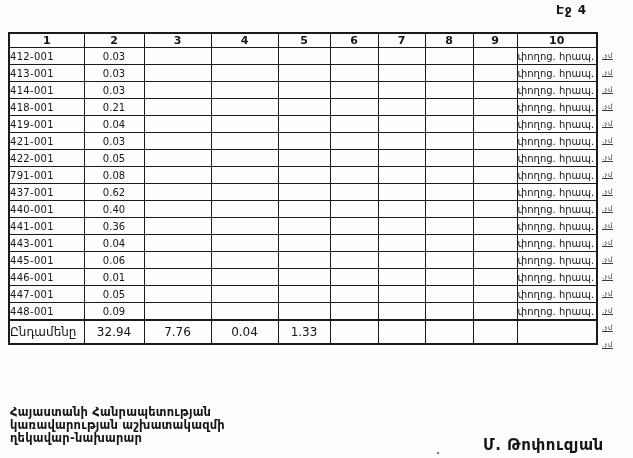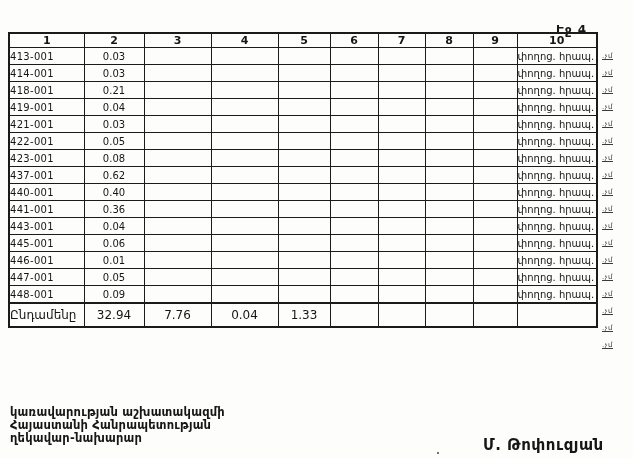--- a/index.html
+++ b/index.html
@@ -4,21 +4,21 @@
 <style>
   html,body { margin:0; padding:0; }
   body {
     width:633px; height:458px; position:relative;
     background:#fdfdfc; color:#161616;
     font-family:"DejaVu Sans", sans-serif;
     overflow:hidden;
   }
   .page-label {
     position:absolute; left:556px; top:3px;
-    font-size:12px; font-weight:bold; letter-spacing:1px;margin-top:20px;
+    font-size:12px; font-weight:bold; letter-spacing:1px;
   }
   table.doc-table {
     position:absolute; left:8px; top:32px;
     width:588px; table-layout:fixed; border-collapse:collapse;
     border:2px solid #1b1b1b;
   }
   table.doc-table td {
     border:1px solid #1b1b1b;
     height:16px; padding:0; font-size:10px;
     white-space:nowrap; overflow:hidden; vertical-align:middle;
@@ -69,20 +69,32 @@
     <td>3</td>
     <td>4</td>
     <td>5</td>
     <td>6</td>
     <td>7</td>
     <td>8</td>
     <td>9</td>
     <td>10</td>
   </tr>
   <tr>
+        <td class="id">412-001</td>
+        <td class="val">0.03</td>
+        <td></td>
+        <td></td>
+        <td></td>
+        <td></td>
+        <td></td>
+        <td></td>
+        <td></td>
+        <td class="c10">փողոց. հրապ.</td>
+      </tr>
+  <tr>
         <td class="id">413-001</td>
         <td class="val">0.03</td>
         <td></td>
         <td></td>
         <td></td>
         <td></td>
         <td></td>
         <td></td>
         <td></td>
         <td class="c10">փողոց. հրապ.</td>
@@ -141,21 +153,21 @@
         <td></td>
         <td></td>
         <td></td>
         <td></td>
         <td></td>
         <td></td>
         <td></td>
         <td class="c10">փողոց. հրապ.</td>
       </tr>
   <tr>
-        <td class="id">423-001</td>
+        <td class="id">791-001</td>
         <td class="val">0.08</td>
         <td></td>
         <td></td>
         <td></td>
         <td></td>
         <td></td>
         <td></td>
         <td></td>
         <td class="c10">փողոց. հրապ.</td>
       </tr>
@@ -285,19 +297,19 @@
   <div class="mark">.չմ</div>
   <div class="mark">.չմ</div>
   <div class="mark">.չմ</div>
   <div class="mark">.չմ</div>
   <div class="mark">.չմ</div>
   <div class="mark">.չմ</div>
   <div class="mark">.չմ</div>
 </div>
 
 <div class="footer-block">
+  <div>Հայաստանի Հանրապետության</div>
   <div>կառավարության աշխատակազմի</div>
-  <div>Հայաստանի Հանրապետության</div>
   <div>ղեկավար-նախարար</div>
 </div>
 
 <div class="signature">Մ. Թոփուզյան</div>
 <div class="artifact-dot"></div>
 
 </body></html>

